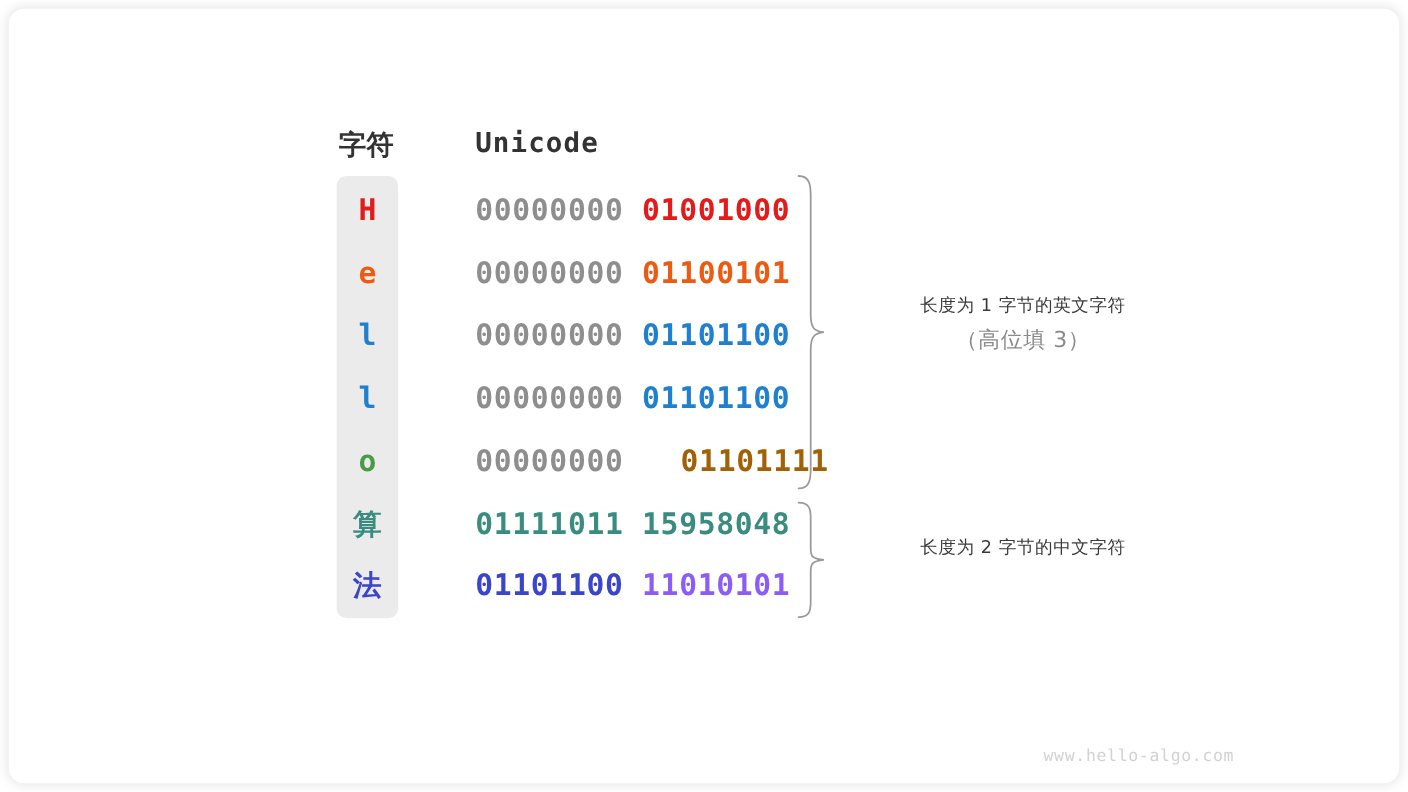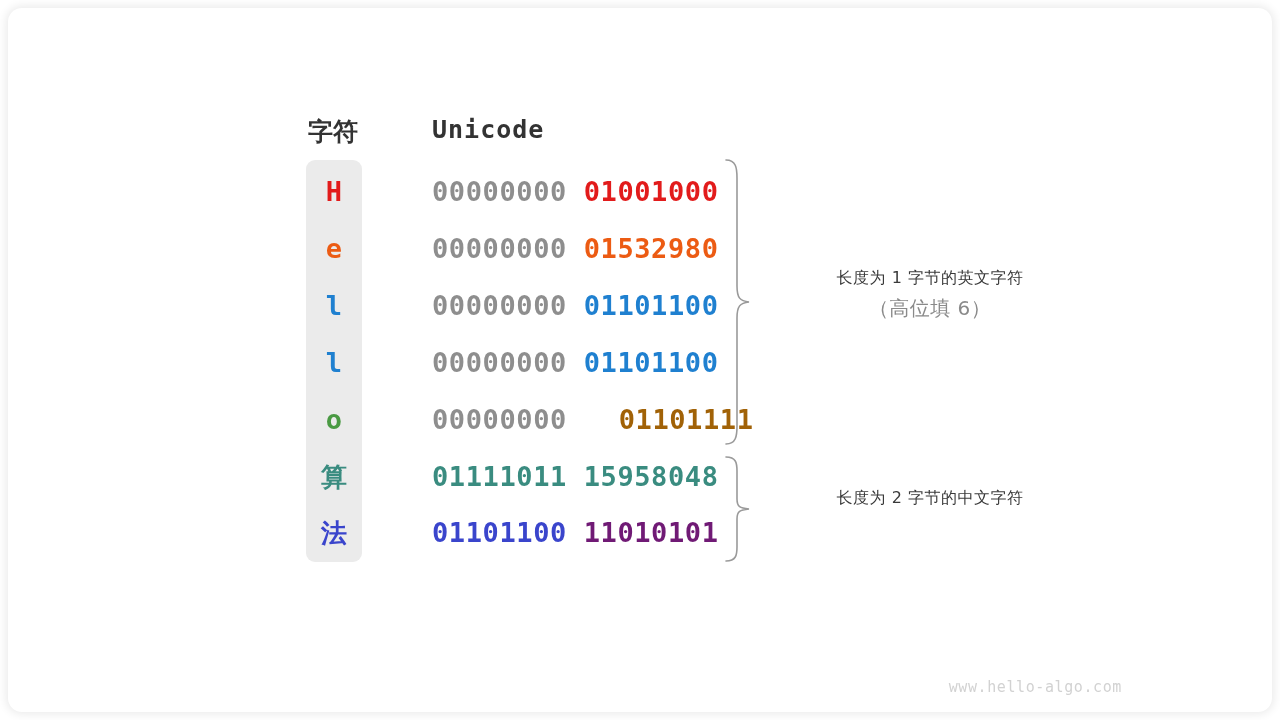--- a/index.html
+++ b/index.html
@@ -164,41 +164,41 @@
 
   <div id="char-capsule"></div>
 
   <div id="rows-container">
       <div class="row" style="top: 172px;">
         <div class="glyph latin" style="color: rgb(226, 27, 27);">H</div>
         <div class="bits"><span class="hi">00000000</span><span class="sep">&nbsp;</span><span style="color: rgb(226, 27, 27);">01001000</span></div>
       </div>
       <div class="row" style="top: 229px;">
         <div class="glyph latin" style="color: rgb(236, 91, 19);">e</div>
-        <div class="bits"><span class="hi">00000000</span><span class="sep">&nbsp;</span><span style="color: rgb(236, 91, 19);">01532980</span></div>
+        <div class="bits"><span class="hi">00000000</span><span class="sep">&nbsp;</span><span style="color: rgb(236, 91, 19);">01100101</span></div>
       </div>
       <div class="row" style="top: 286px;">
         <div class="glyph latin" style="color: rgb(31, 128, 208);">l</div>
         <div class="bits"><span class="hi">00000000</span><span class="sep">&nbsp;</span><span style="color: rgb(31, 128, 208);">01101100</span></div>
       </div>
       <div class="row" style="top: 343px;">
         <div class="glyph latin" style="color: rgb(31, 128, 208);">l</div>
         <div class="bits"><span class="hi">00000000</span><span class="sep">&nbsp;</span><span style="color: rgb(31, 128, 208);">01101100</span></div>
       </div>
       <div class="row" style="top: 400px;">
         <div class="glyph latin" style="color: rgb(74, 154, 67);">o</div>
         <div class="bits"><span class="hi">00000000</span><span class="sep">&nbsp;</span><span style="color: #a16207; margin-left: 35px;">01101111</span></div>
       </div>
       <div class="row" style="top: 457px;">
         <div class="glyph han" style="color: rgb(58, 140, 128);">算</div>
         <div class="bits"><span style="color: rgb(58, 140, 128);">01111011</span><span class="sep">&nbsp;</span><span style="color: rgb(58, 140, 128);">15958048</span></div>
       </div>
       <div class="row" style="top: 513px;">
         <div class="glyph han" style="color: rgb(58, 69, 204);">法</div>
-        <div class="bits"><span style="color: rgb(58, 69, 204);">01101100</span><span class="sep">&nbsp;</span><span style="color: #701a75;">11010101</span></div>
+        <div class="bits"><span style="color: rgb(58, 69, 204);">01101100</span><span class="sep">&nbsp;</span><span style="color: #8b5cf6;">11010101</span></div>
       </div>
     </div>
 
   <svg class="brace" id="brace-1byte" style="left:722px; top:158px;" width="30" height="288" viewBox="0 0 30 288">
     <path d="M 4 2
              C 14 2, 15 10, 15 20
              L 15 128
              C 15 140, 18 143, 27 144
              C 18 145, 15 148, 15 160
              L 15 268
@@ -210,21 +210,21 @@
              C 14 2, 15 8, 15 16
              L 15 44
              C 15 52, 18 53, 27 54
              C 18 55, 15 56, 15 64
              L 15 92
              C 15 100, 14 106, 4 106" fill="none" stroke="#9a9a9a" stroke-width="1.6" stroke-linecap="round"></path>
   </svg>
 
   <div class="note" id="note-1" style="left:768px; top:268px; width:324px;">
     <div class="note-line1">长度为 1 字节的英文字符</div>
-    <div class="note-line2">（高位填 6）</div>
+    <div class="note-line2">（高位填 3）</div>
   </div>
 
   <div class="note" id="note-2" style="left:768px; top:488px; width:324px;">
     <div class="note-line1">长度为 2 字节的中文字符</div>
   </div>
 
   <div id="watermark">www.hello-algo.com</div>
 
 </div>
 

